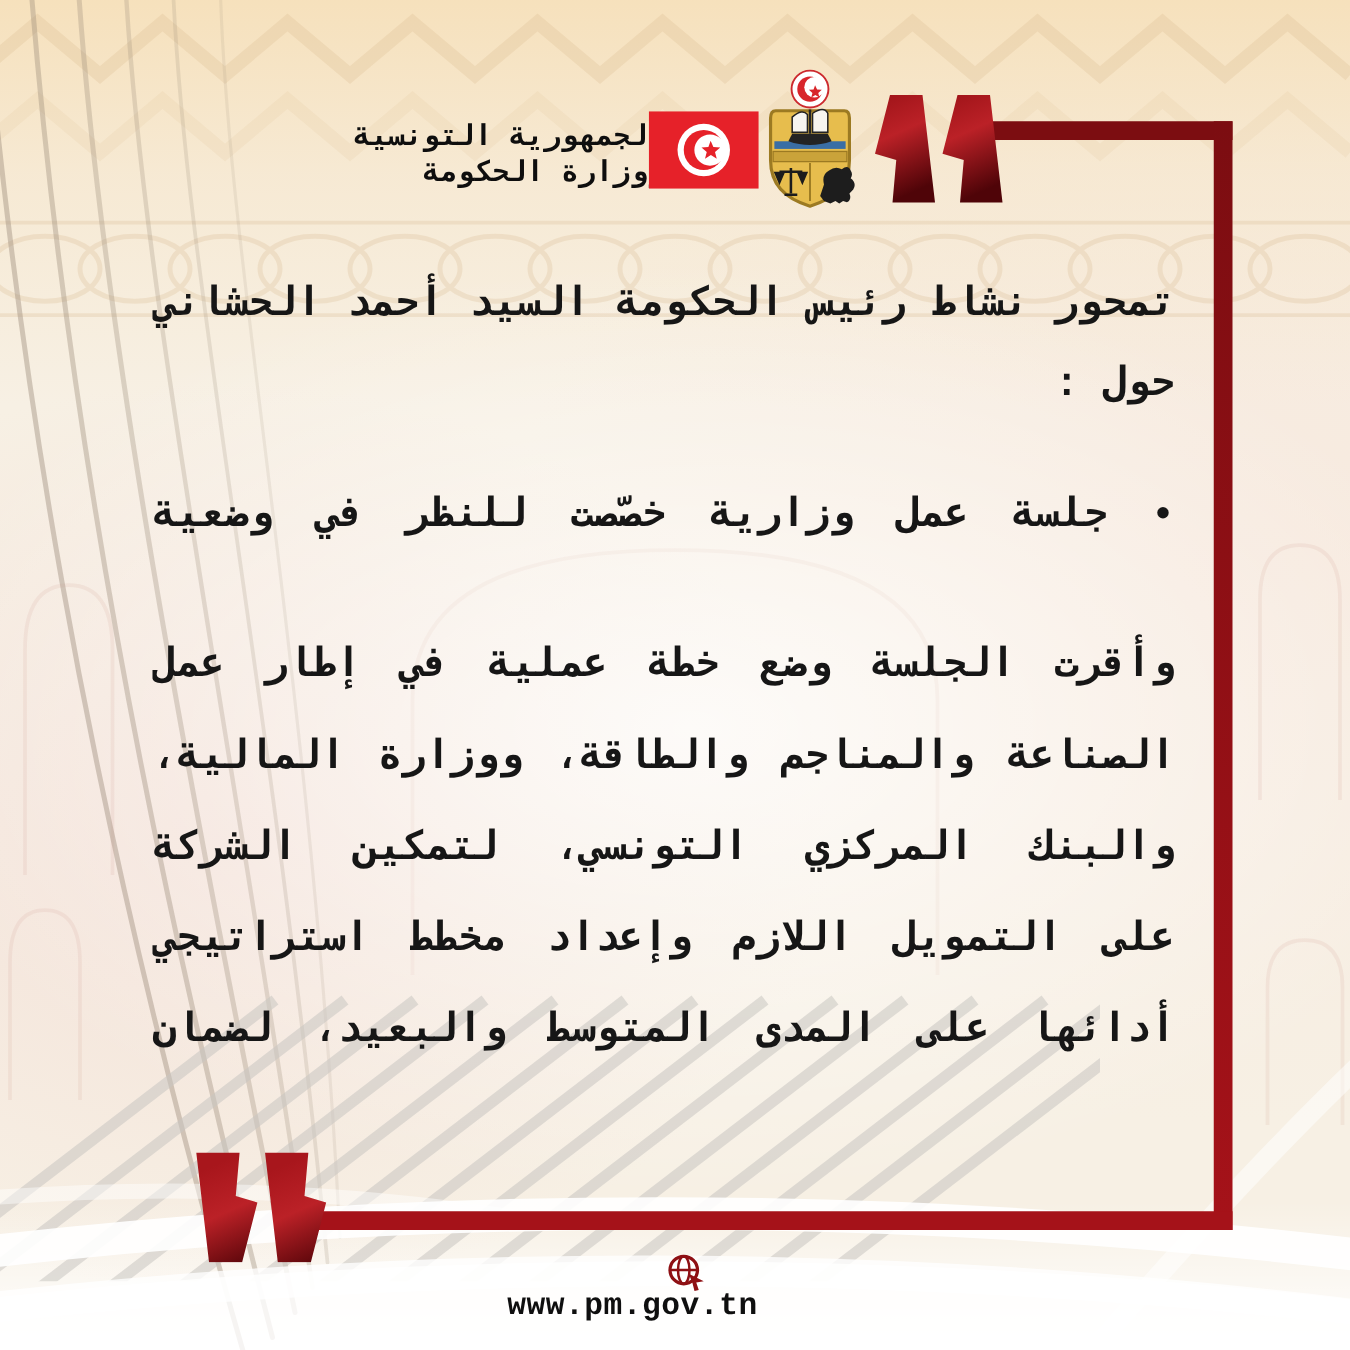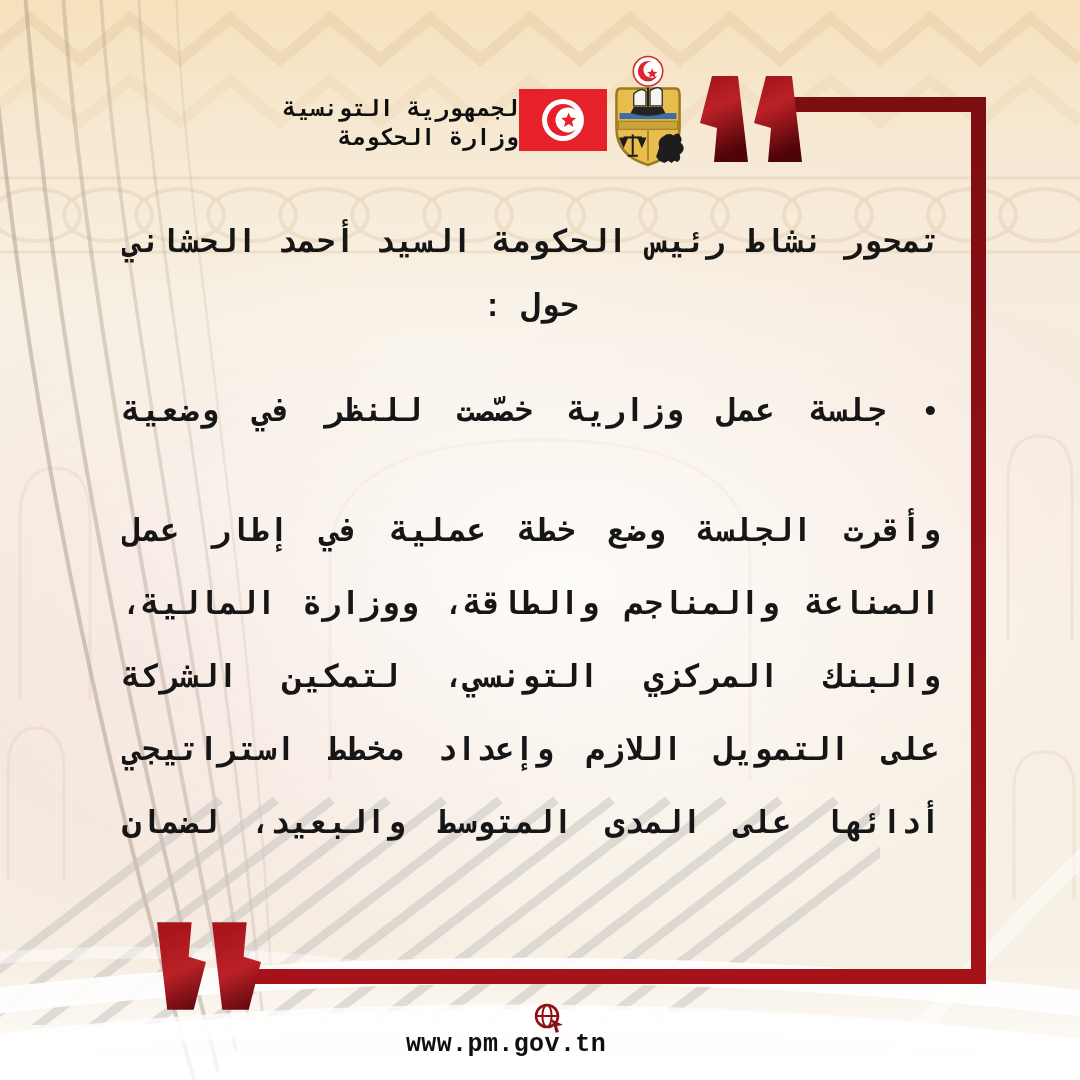--- a/index.html
+++ b/index.html
@@ -25,21 +25,21 @@
   }
   
   .frame-top    { left:790px; top:97px;  width:196px; height:15px; background:#7c0d11; }
   .frame-right  { left:971px; top:97px;  width:15px;  height:887px; background:linear-gradient(180deg,#7c0d11,#a51219); }
   .frame-bottom { left:249px; top:969px; width:737px; height:15px; background:#a51219; }
 
   
   .content { left:122px; width:818px; direction:rtl; color:#161616; font-weight:bold; }
   .line { overflow:hidden; text-justify:inter-word; }
   .stretch { text-align:justify; text-align-last:justify; }
-  .endline { text-align:center; }
+  .endline { text-align:right; }
   .intro { top:212px; }
   .intro .line { font-size:32px; line-height:64px; height:64px; }
   .bullet { top:382px; }
   .bullet .line { font-size:32px; line-height:62px; height:62px; }
   .body-block { top:496px; }
   .body-block .line { font-size:32px; line-height:73px; height:73px; }
 
   
   .site-text {
     left:0; width:1012px; top:1030px; text-align:center;

